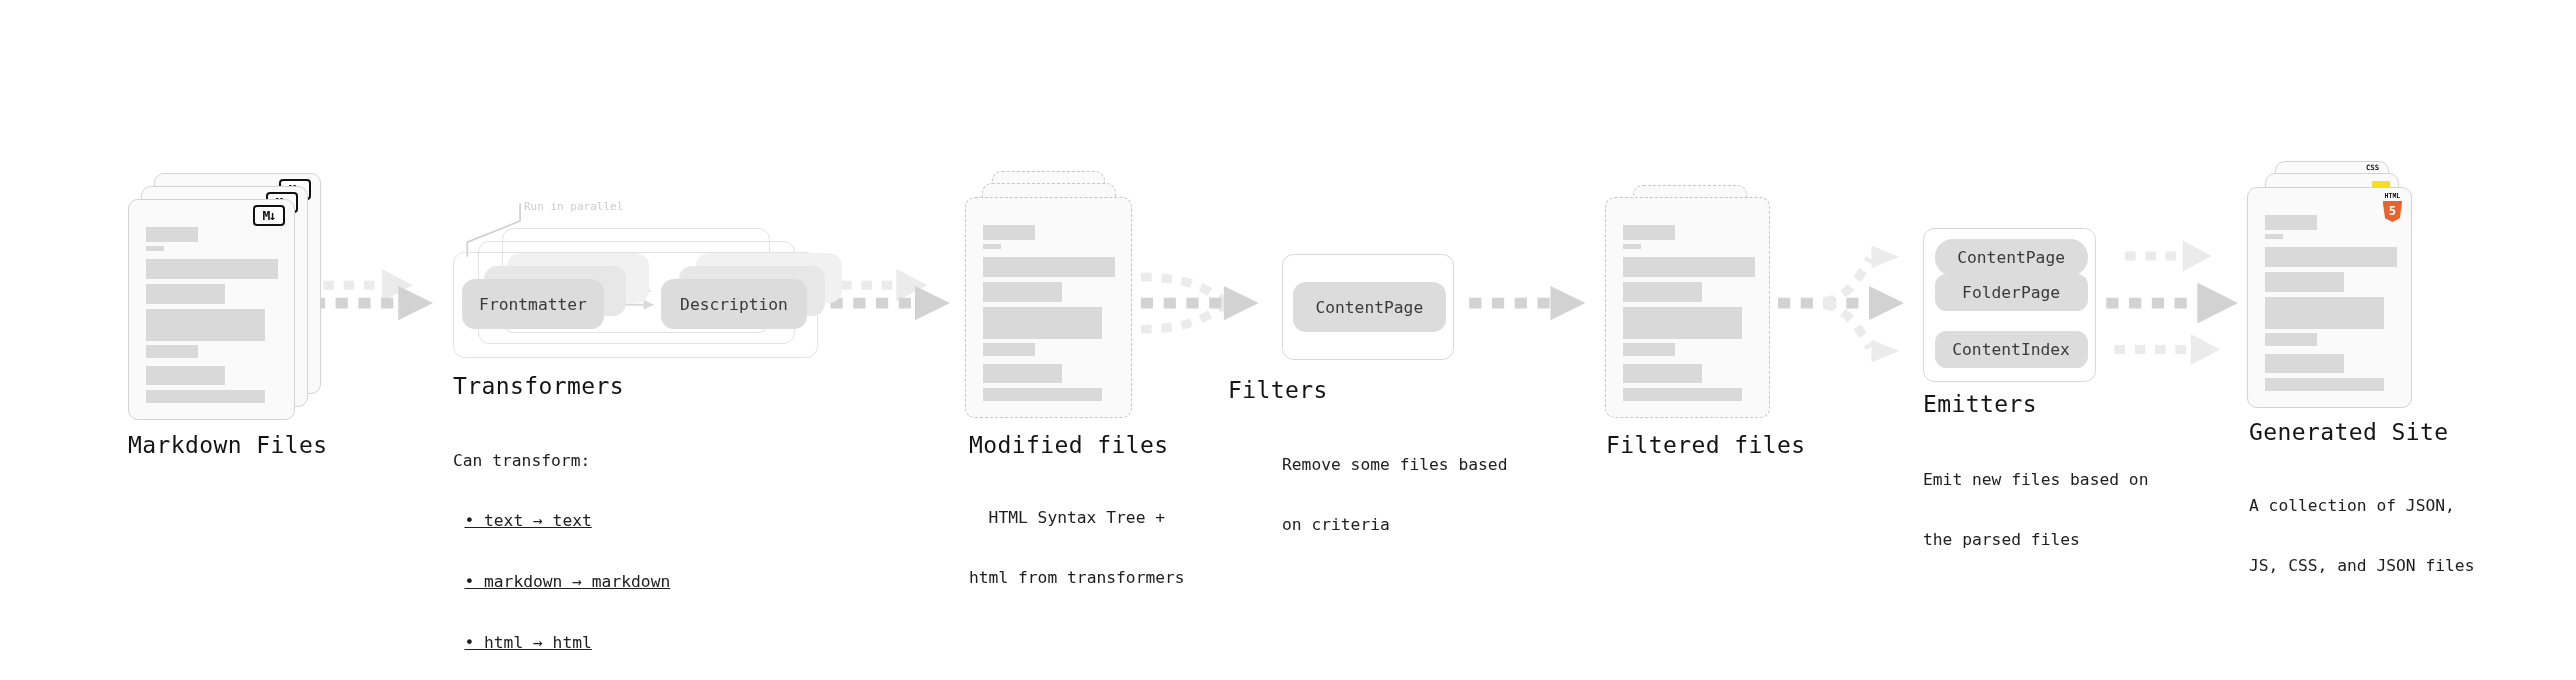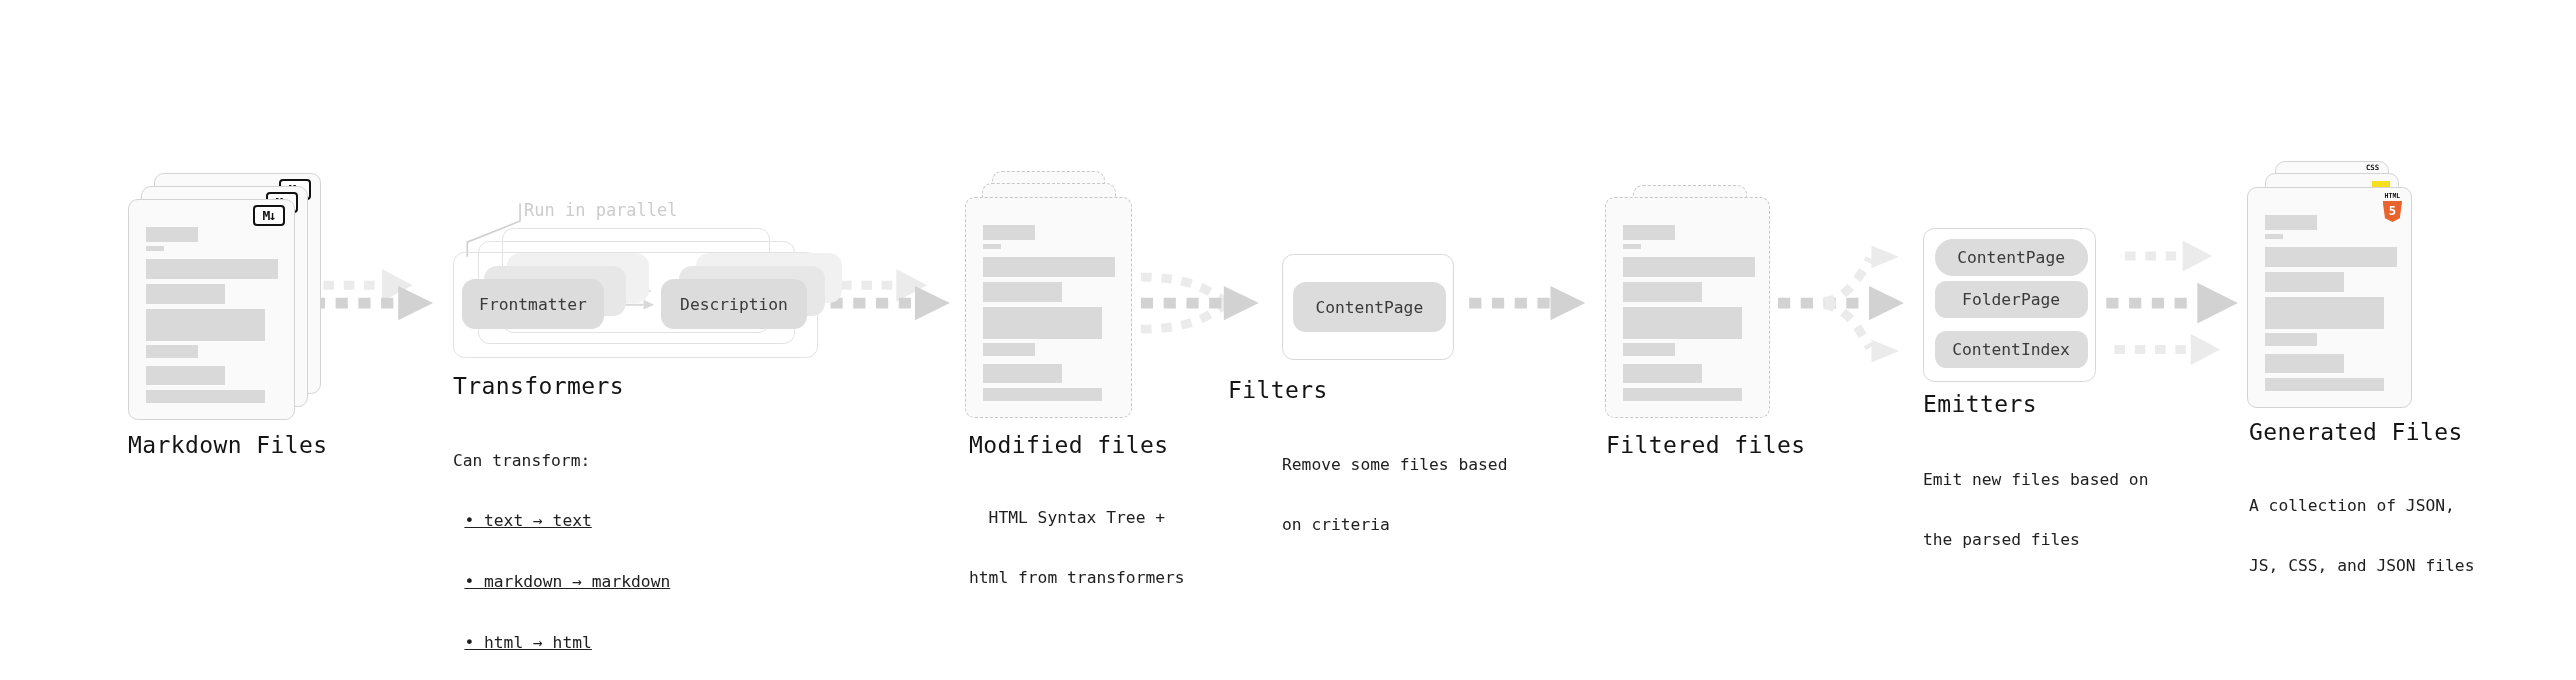--- a/index.html
+++ b/index.html
@@ -17,21 +17,21 @@
     font-size:16.3px;display:flex;align-items:center;justify-content:center;white-space:nowrap;}
   .pill.ghost1{background:#e7e7e7;}
   .pill.ghost2{background:#f1f1f1;}
   .lane{position:absolute;border:1.6px solid #e2e2e2;border-radius:11.4px;box-sizing:border-box;background:transparent;}
   .panel{position:absolute;border:1.6px solid #d8d8d8;border-radius:11.4px;box-sizing:border-box;background:#ffffff;}
 
   
   .stage-label{position:absolute;font-size:23px;color:#141414;white-space:nowrap;letter-spacing:0.4px;}
   .stage-desc{position:absolute;font-size:16.3px;line-height:20.3px;color:#202020;white-space:pre;}
   .bullet-line{padding-left:11.4px;text-decoration:underline;}
-  .annotation{position:absolute;font-size:17px;color:#cccccc;white-space:nowrap;}
+  .annotation{position:absolute;font-size:11px;color:#cccccc;white-space:nowrap;}
 
   
   .md-badge{position:absolute;width:32.5px;height:21px;background:#ffffff;border:2.4px solid #111;
     border-radius:4.1px;box-sizing:border-box;display:flex;align-items:center;justify-content:center;
     font-size:13px;font-weight:bold;color:#111;letter-spacing:-1.6px;}
   .css-badge{position:absolute;width:18px;text-align:center;}
   .css-badge .css-txt{font-size:7.3px;font-weight:bold;color:#111;line-height:6.5px;}
   .css-badge .css-bar{height:3.3px;background:#2965f1;margin-top:0.8px;}
   .js-badge{position:absolute;width:18px;height:9.8px;background:#f7df1e;}
   .html5-badge{position:absolute;width:21px;text-align:center;}
@@ -205,21 +205,21 @@
           <div class="bar" style="top: 166px; width: 79px; height: 18.7px;"></div>
           <div class="bar" style="top: 190px; width: 119px; height: 13px;"></div>
         </div>
     </div>
     <div class="stage-label" style="left:1606px;top:432px;">Filtered files</div>
   </div>
 
   <div>
     <div class="panel" style="left:1923px;top:228px;width:173px;height:154px;">
       <div class="pill" style="left:10.6px;top:9.8px;width:153px;height:37px;border-radius:18px;">ContentPage</div>
-      <div class="pill" style="left:10.6px;top:52px;width:153px;height:37px;border-radius:11.4px;">FolderPage</div>
+      <div class="pill" style="left:10.6px;top:45px;width:153px;height:37px;border-radius:11.4px;">FolderPage</div>
       <div class="pill" style="left:10.6px;top:102px;width:153px;height:37px;border-radius:11.4px;">ContentIndex</div>
     </div>
     <div class="stage-label" style="left:1923px;top:391px;">Emitters</div>
     <div class="stage-desc" style="left:1923px;top:429px;">
       <div>Emit new files based on</div>
       <div>the parsed files</div>
     </div>
   </div>
 
   <div>
@@ -243,21 +243,21 @@
       <div class="bar" style="top: 27px; width: 52px; height: 14.6px;"></div>
           <div class="bar" style="top: 46px; width: 18px; height: 4.9px;"></div>
           <div class="bar" style="top: 59px; width: 132px; height: 20.3px;"></div>
           <div class="bar" style="top: 84px; width: 79px; height: 19.5px;"></div>
           <div class="bar" style="top: 109px; width: 119px; height: 32px;"></div>
           <div class="bar" style="top: 145px; width: 52px; height: 13px;"></div>
           <div class="bar" style="top: 166px; width: 79px; height: 18.7px;"></div>
           <div class="bar" style="top: 190px; width: 119px; height: 13px;"></div>
         </div>
     </div>
-    <div class="stage-label" style="left:2249px;top:419px;">Generated Files</div>
+    <div class="stage-label" style="left:2249px;top:419px;">Generated Site</div>
     <div class="stage-desc" style="left:2249px;top:455px;">
       <div>A collection of JSON,</div>
       <div>JS, CSS, and JSON files</div>
     </div>
   </div>
 
 </div>
 
 
 </body></html>

